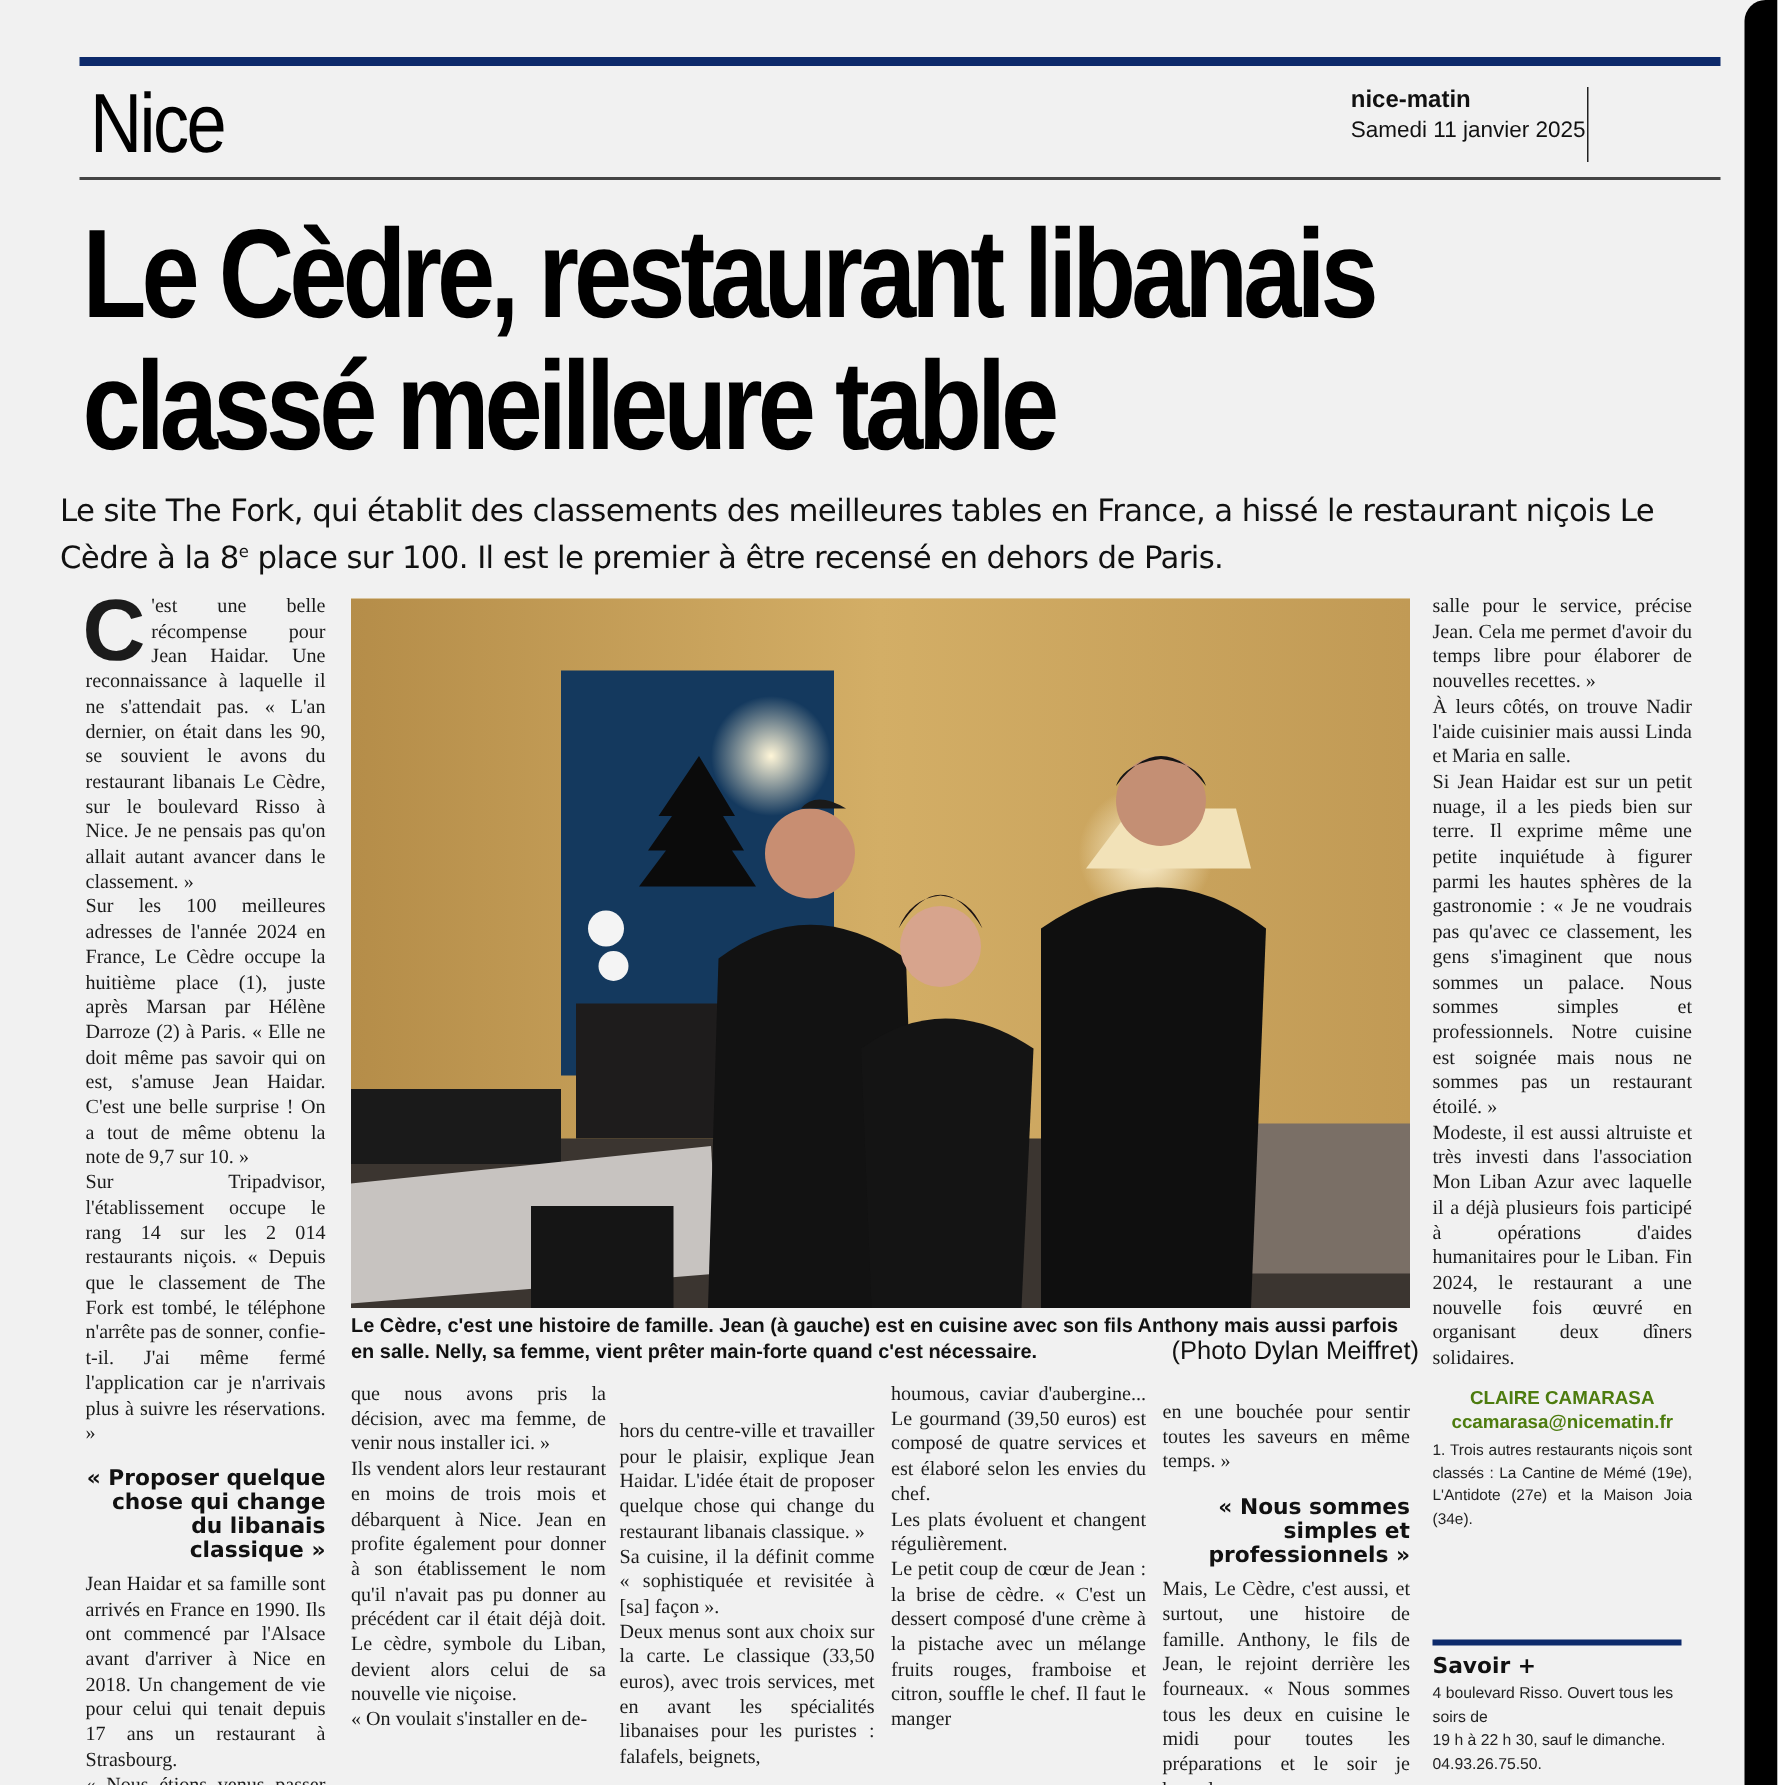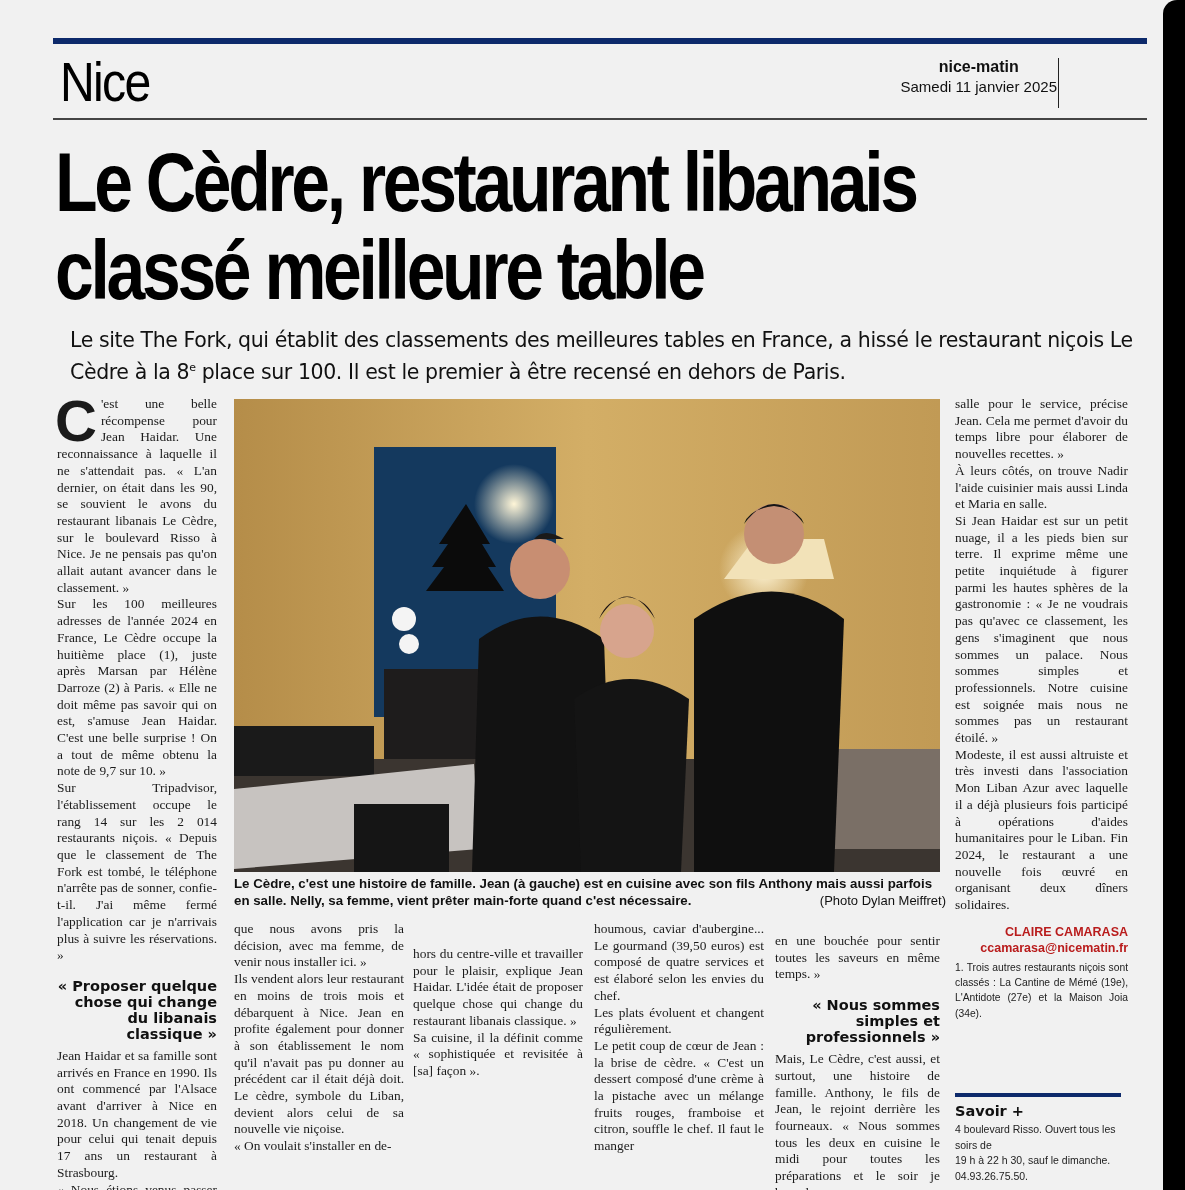--- a/index.html
+++ b/index.html
@@ -4,43 +4,43 @@
 <style>
   html, body { margin: 0; padding: 0; }
   body {
     width: 1185px; height: 1190px; overflow: hidden;
     background: #f1f1f1; position: relative;
     font-family: "Liberation Serif", serif; color: #1a1a1a;
   }
   .right-edge { position: absolute; top: 0; right: 0; width: 22px; height: 1190px; background: #000; border-top-left-radius: 14px; }
   .top-rule { position: absolute; left: 53px; top: 38px; width: 1094px; height: 6px; background: #0d2a6b; }
   .section-title { position: absolute; left: 60px; top: 50px; font-family: "Liberation Sans", sans-serif; font-size: 56px; line-height: 64px; color: #000; letter-spacing: -2px; transform: scaleX(0.86); transform-origin: left; }
-  .masthead { position: absolute; right: 128px; top: 57px; text-align: center; font-family: "Liberation Sans", sans-serif; color: #111; margin-left: 36px; }
+  .masthead { position: absolute; right: 128px; top: 57px; text-align: left; font-family: "Liberation Sans", sans-serif; color: #111; margin-left: 36px; }
   .masthead .brand { font-weight: bold; font-size: 16px; line-height: 20px; }
   .masthead .date { font-size: 15px; line-height: 20px; }
   .masthead-bar { position: absolute; left: 1058px; top: 58px; width: 1px; height: 50px; background: #222; }
   .header-rule { position: absolute; left: 53px; top: 118px; width: 1094px; height: 2px; background: #444; }
   .headline { position: absolute; left: 55px; top: 138px; width: 1090px; font-family: "Liberation Sans", sans-serif; font-weight: bold; font-size: 84px; line-height: 88px; color: #000; letter-spacing: -4px; }
   .headline span { display: block; transform: scaleX(0.83); transform-origin: left; white-space: nowrap; }
-  .deck { position: absolute; left: 70px; top: 326px; width: 1090px; font-family: "DejaVu Sans", sans-serif; font-size: 20.5px; line-height: 28px; color: #111; letter-spacing: -0.4px; }
+  .deck { position: absolute; left: 40px; top: 326px; width: 1090px; font-family: "DejaVu Sans", sans-serif; font-size: 20.5px; line-height: 28px; color: #111; letter-spacing: -0.4px; }
   .deck sup { font-size: 11px; }
   .col { position: absolute; font-size: 13.4px; line-height: 16.7px; text-align: justify; color: #1b1b1b; }
   .col p { margin: 0; }
   .col1 { left: 57px; top: 396px; width: 160px; }
   .col2 { left: 234px; top: 921px; width: 170px; }
   .col3 { left: 413px; top: 921px; width: 170px; margin-top: 25px; }
   .col4 { left: 594px; top: 921px; width: 170px; }
   .col5 { left: 775px; top: 921px; width: 165px; margin-top: 12px; }
   .col6 { left: 955px; top: 396px; width: 173px; }
   .dropcap { float: left; font-family: "Liberation Sans", sans-serif; font-weight: bold; font-size: 58px; line-height: 46px; margin: 2px 4px 0 -2px; }
   .subhead { font-family: "DejaVu Sans", sans-serif; font-weight: bold; font-size: 14.5px; line-height: 16px; color: #111; margin: 14px 0 6px 0; text-align: right; }
   .photo { position: absolute; left: 234px; top: 399px; width: 706px; height: 473px; overflow: hidden; background: #c9a35a; }
   .caption { position: absolute; left: 234px; top: 875px; width: 712px; font-family: "Liberation Sans", sans-serif; font-weight: bold; font-size: 13.3px; line-height: 17px; color: #111; }
-  .credit { position: absolute; right: 0; bottom: 0; font-weight: normal; font-size: 13px; }
-  .byline { position: absolute; left: 955px; top: 924px; width: 173px; text-align: right; font-family: "Liberation Sans", sans-serif; font-weight: bold; font-size: 12.5px; line-height: 16px; color: #b91c1c; }
+  .credit { position: absolute; right: 0; bottom: 0; font-weight: normal; font-size: 17px; }
+  .byline { position: absolute; left: 955px; top: 924px; width: 173px; text-align: center; font-family: "Liberation Sans", sans-serif; font-weight: bold; font-size: 12.5px; line-height: 16px; color: #4d7c0f; }
   .notes { position: absolute; left: 955px; top: 960px; width: 173px; font-family: "Liberation Sans", sans-serif; font-size: 10.3px; line-height: 15.2px; color: #222; text-align: justify; }
   .notes p { margin: 0; }
   .savoir-rule { position: absolute; left: 955px; top: 1093px; width: 166px; height: 4px; background: #0d2a6b; }
   .savoir-title { position: absolute; left: 955px; top: 1103px; font-family: "DejaVu Sans", sans-serif; font-weight: bold; font-size: 14.5px; color: #111; }
   .savoir-body { position: absolute; left: 955px; top: 1122px; width: 180px; font-family: "Liberation Sans", sans-serif; font-size: 10.5px; line-height: 15.5px; color: #222; }
   .savoir-body p { margin: 0; }
 </style>
 </head>
 <body>
 
@@ -119,20 +119,21 @@
 </div>
 
 <div class="col col2">
   <p>que nous avons pris la décision, avec ma femme, de venir nous installer ici. »</p>
   <p>Ils vendent alors leur restaurant en moins de trois mois et débarquent à Nice. Jean en profite également pour donner à son établissement le nom qu'il n'avait pas pu donner au précédent car il était déjà doit. Le cèdre, symbole du Liban, devient alors celui de sa nouvelle vie niçoise.</p>
   <p>« On voulait s'installer en de-</p>
 </div>
 <div class="col col3">
   <p>hors du centre-ville et travailler pour le plaisir, explique Jean Haidar. L'idée était de proposer quelque chose qui change du restaurant libanais classique. »</p>
   <p>Sa cuisine, il la définit comme « sophistiquée et revisitée à [sa] façon ».</p>
+  <p>Deux menus sont aux choix sur la carte. Le classique (33,50 euros), avec trois services, met en avant les spécialités libanaises pour les puristes : falafels, beignets,</p>
 </div>
 <div class="col col4">
   <p>houmous, caviar d'aubergine... Le gourmand (39,50 euros) est composé de quatre services et est élaboré selon les envies du chef.</p>
   <p>Les plats évoluent et changent régulièrement.</p>
   <p>Le petit coup de cœur de Jean : la brise de cèdre. « C'est un dessert composé d'une crème à la pistache avec un mélange fruits rouges, framboise et citron, souffle le chef. Il faut le manger</p>
 </div>
 <div class="col col5">
   <p>en une bouchée pour sentir toutes les saveurs en même temps. »</p>
   <div class="subhead">« Nous sommes simples et professionnels »</div>
   <p>Mais, Le Cèdre, c'est aussi, et surtout, une histoire de famille. Anthony, le fils de Jean, le rejoint derrière les fourneaux. « Nous sommes tous les deux en cuisine le midi pour toutes les préparations et le soir je bascule en</p>

